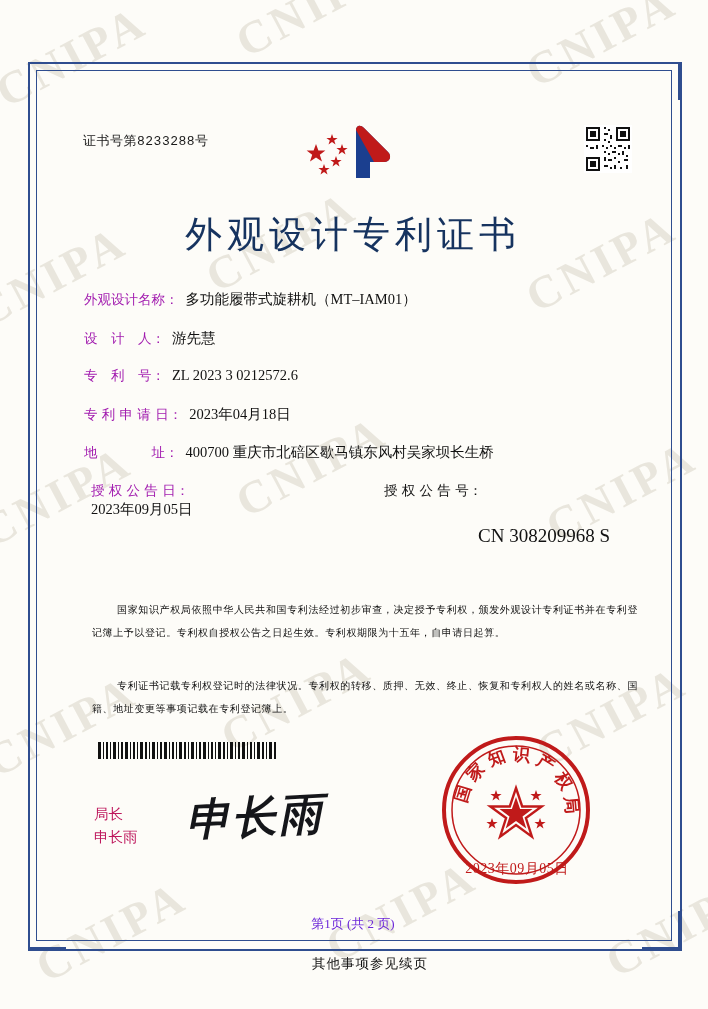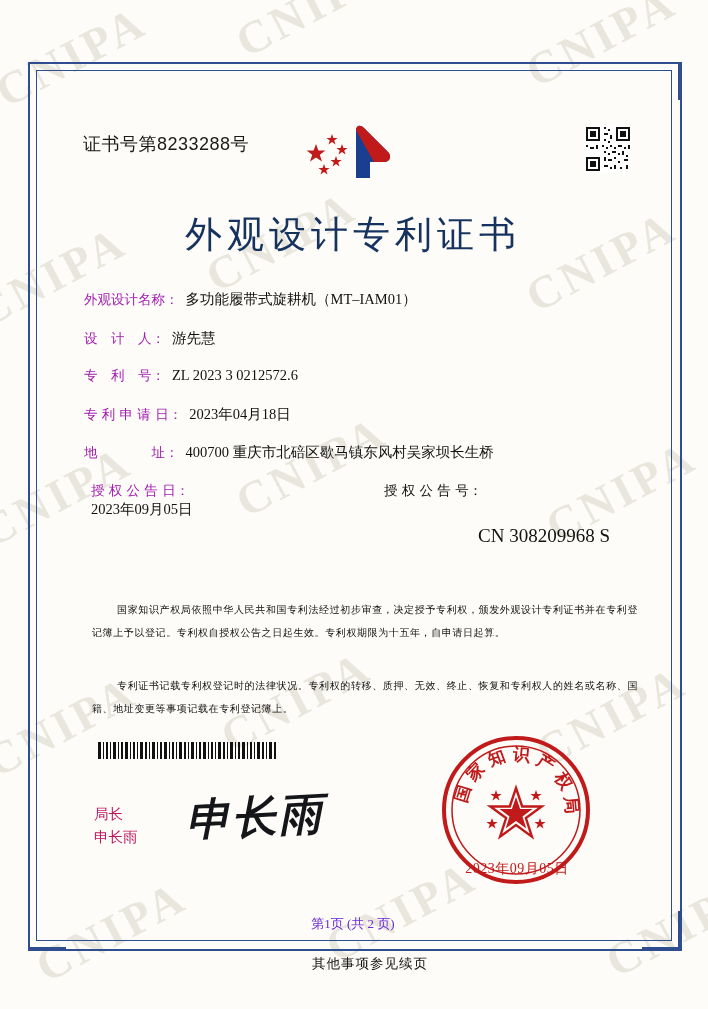--- a/index.html
+++ b/index.html
@@ -77,22 +77,22 @@
     top: 70px;
     width: 634px;
     height: 869px;
     z-index: 4;
   }
 
   .cert-no {
     position: absolute;
     left: 47px;
     top: 62px;
-    font-family: Liberation Sans, sans-serif;
-    font-size: 18px;
+    font-family: Liberation Mono, monospace;
+    font-size: 13px;
     color: #1a1a1a;
     letter-spacing: 0.5px;
   }
 
   
   .logo {
     position: absolute;
     left: 258px;
     top: 52px;
     width: 120px;

